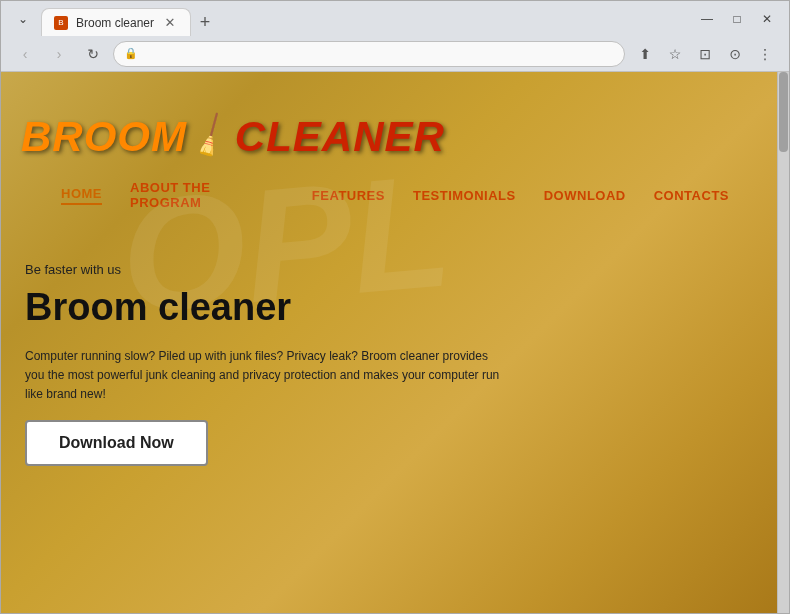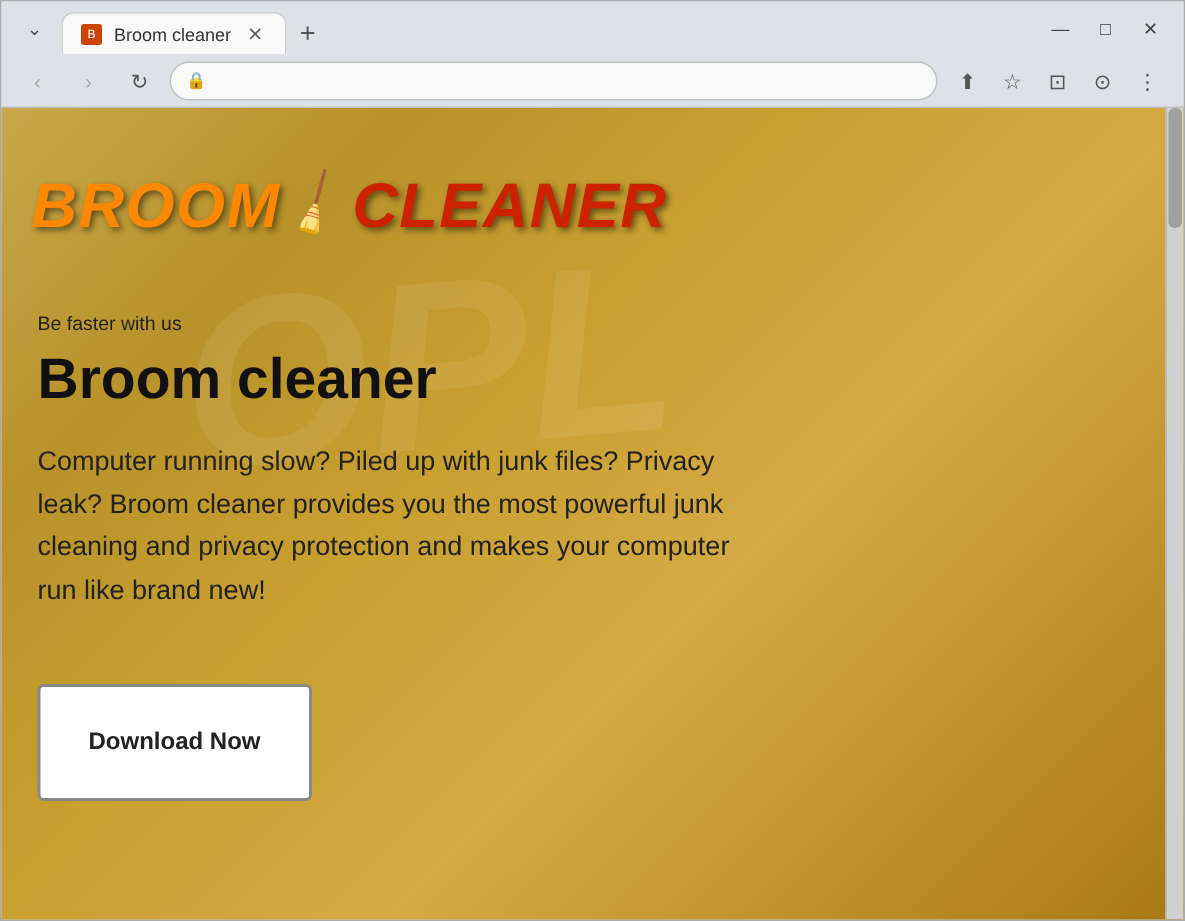--- a/index.html
+++ b/index.html
@@ -233,32 +233,32 @@
       margin-bottom: 10px;
     }
     .hero-title {
       font-size: 38px;
       font-weight: 900;
       color: #111;
       margin-bottom: 18px;
       line-height: 1.1;
     }
     .hero-desc {
-      font-size: 18px;
+      font-size: 12px;
       color: #222;
       line-height: 1.6;
       max-width: 480px;
-      margin-bottom: 48px;
+      margin-bottom: 16px;
     }
     .download-btn {
       background: #fff;
       color: #222;
       border: 2px solid #888;
       border-radius: 4px;
-      padding: 28px 32px;
+      padding: 12px 32px;
       font-size: 16px;
       font-weight: 600;
       cursor: pointer;
       display: inline-block;
       text-decoration: none;
     }
   </style>
 </head>
 <body>
 
@@ -307,20 +307,28 @@
     <div class="watermark">OPL</div>
 
     <div class="site-header">
       <div class="logo-area">
         <span class="logo-text-broom">BROOM</span>
         <span class="logo-broom-icon">🧹</span>
         <span class="logo-text-cleaner">CLEANER</span>
       </div>
     </div>
 
+    <nav class="nav-bar">
+      <a class="nav-item active">HOME</a>
+      <a class="nav-item">ABOUT THE PROGRAM</a>
+      <a class="nav-item">FEATURES</a>
+      <a class="nav-item">TESTIMONIALS</a>
+      <a class="nav-item">DOWNLOAD</a>
+      <a class="nav-item">CONTACTS</a>
+    </nav>
 
     <div class="main-content">
       <p class="tagline">Be faster with us</p>
       <h1 class="hero-title">Broom cleaner</h1>
       <p class="hero-desc">Computer running slow? Piled up with junk files? Privacy leak? Broom cleaner provides you the most powerful junk cleaning and privacy protection and makes your computer run like brand new!</p>
       <button class="download-btn">Download Now</button>
     </div>
 
     <div class="scrollbar">
       <div class="scrollbar-thumb"></div>

